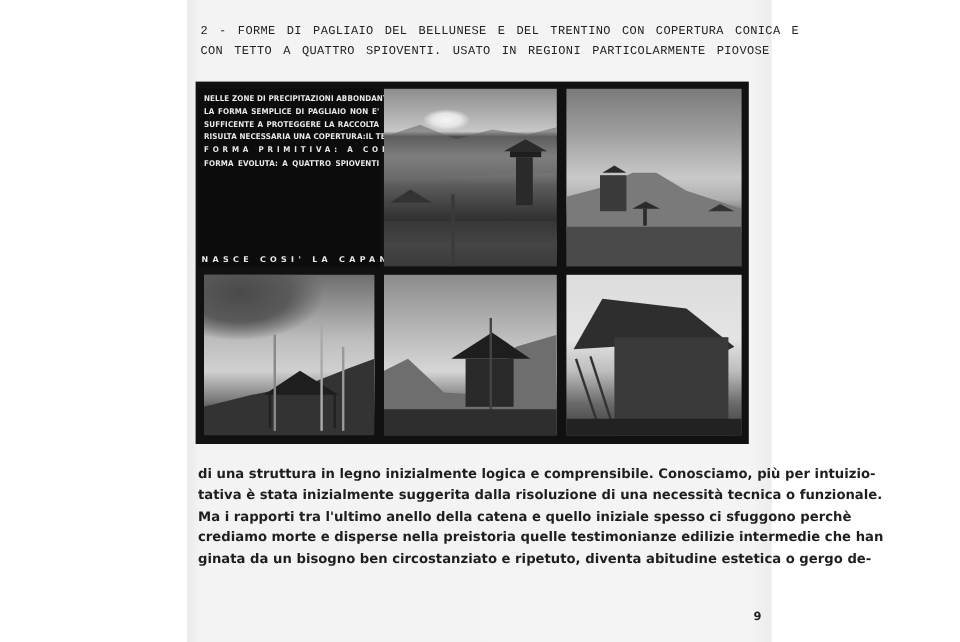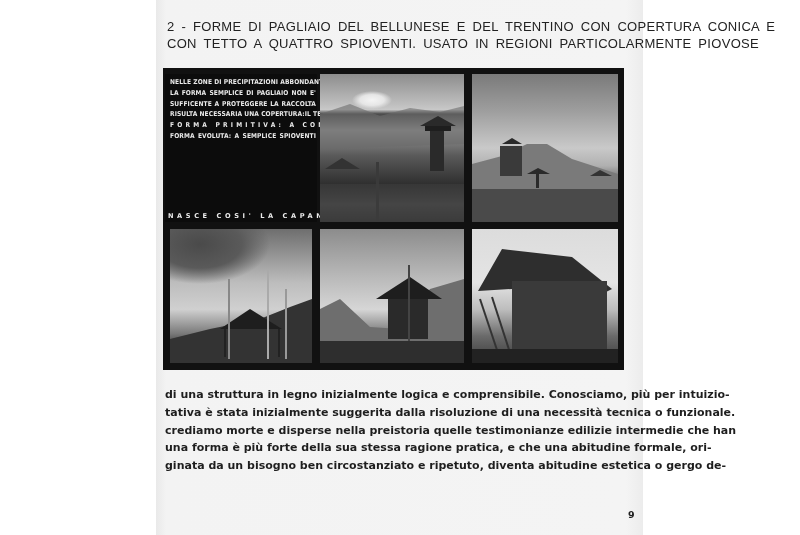--- a/index.html
+++ b/index.html
@@ -6,21 +6,21 @@
     body {
       width: 800px; height: 535px; background: #ffffff; position: relative; overflow: hidden;
       font-family: "DejaVu Sans", sans-serif;
     }
     .page {
       position: absolute; left: 156px; top: 0; width: 487px; height: 535px;
       background: linear-gradient(90deg, #e9e9e9 0px, #f3f3f3 10px, #f4f4f4 470px, #ececec 487px);
     }
     .caption {
       position: absolute; left: 167px; top: 18px; width: 460px;
-      font-family: Liberation Sans, sans-serif; font-size: 13px; color: #222;
+      font-family: Liberation Mono, monospace; font-size: 10px; color: #222;
       letter-spacing: 0.3px; line-height: 17px; text-align: justify; text-align-last: justify;
       word-spacing: 3px;
     }
     .caption div { white-space: nowrap; text-align: justify; text-align-last: justify; }
     .frame {
       position: absolute; left: 163px; top: 68px; width: 461px; height: 302px; background: #111;
     }
     .textblock {
       position: absolute; left: 165px; top: 74px; width: 152px; height: 148px; background: #0c0c0c;
     }
@@ -79,21 +79,21 @@
 
 <div class="frame"></div>
 
 <div class="textblock">
   <div class="tb-lines">
     <div>NELLE ZONE DI PRECIPITAZIONI ABBONDANTI</div>
     <div>LA FORMA SEMPLICE DI PAGLIAIO NON E'</div>
     <div>SUFFICENTE A PROTEGGERE LA RACCOLTA</div>
     <div>RISULTA NECESSARIA UNA COPERTURA:IL TETTO.</div>
     <div class="spaced">FORMA PRIMITIVA: A CONO</div>
-    <div>FORMA EVOLUTA: A SEMPLICE SPIOVENTI</div>
+    <div>FORMA EVOLUTA: A QUATTRO SPIOVENTI</div>
   </div>
   <div class="tb-foot">NASCE COSI' LA CAPANNA</div>
 </div>
 
 <div class="photo p1">
   <svg width="144" height="148">
     <polygon points="0,40 30,30 60,42 90,34 120,38 144,32 144,70 0,75" fill="#6a6a6a" opacity="0.6"></polygon>
     <polygon points="100,52 118,42 136,52" fill="#2a2a2a"></polygon>
     <rect x="105" y="52" width="26" height="5" fill="#1e1e1e"></rect>
     <rect x="110" y="57" width="14" height="40" fill="#2a2a2a"></rect>
@@ -143,18 +143,18 @@
     <rect x="40" y="52" width="95" height="82" fill="#3a3a3a"></rect>
     <line x1="8" y1="70" x2="28" y2="130" stroke="#333" stroke-width="2"></line>
     <line x1="20" y1="68" x2="40" y2="130" stroke="#333" stroke-width="2"></line>
     <rect x="0" y="120" width="146" height="14" fill="#222"></rect>
   </svg>
 </div>
 
 <div class="body-text">
   <div>di una struttura in legno inizialmente logica e comprensibile. Conosciamo, più per intuizio-</div>
   <div>tativa è stata inizialmente suggerita dalla risoluzione di una necessità tecnica o funzionale.</div>
+  <div>Ma i rapporti tra l'ultimo anello della catena e quello iniziale spesso ci sfuggono perchè</div>
   <div>crediamo morte e disperse nella preistoria quelle testimonianze edilizie intermedie che han</div>
-  <div>una forma è più forte della sua stessa ragione pratica, e che una abitudine formale, ori-</div>
   <div>ginata da un bisogno ben circostanziato e ripetuto, diventa abitudine estetica o gergo de-</div>
 </div>
 
 <div class="page-num">9</div>
 
 </body></html>

